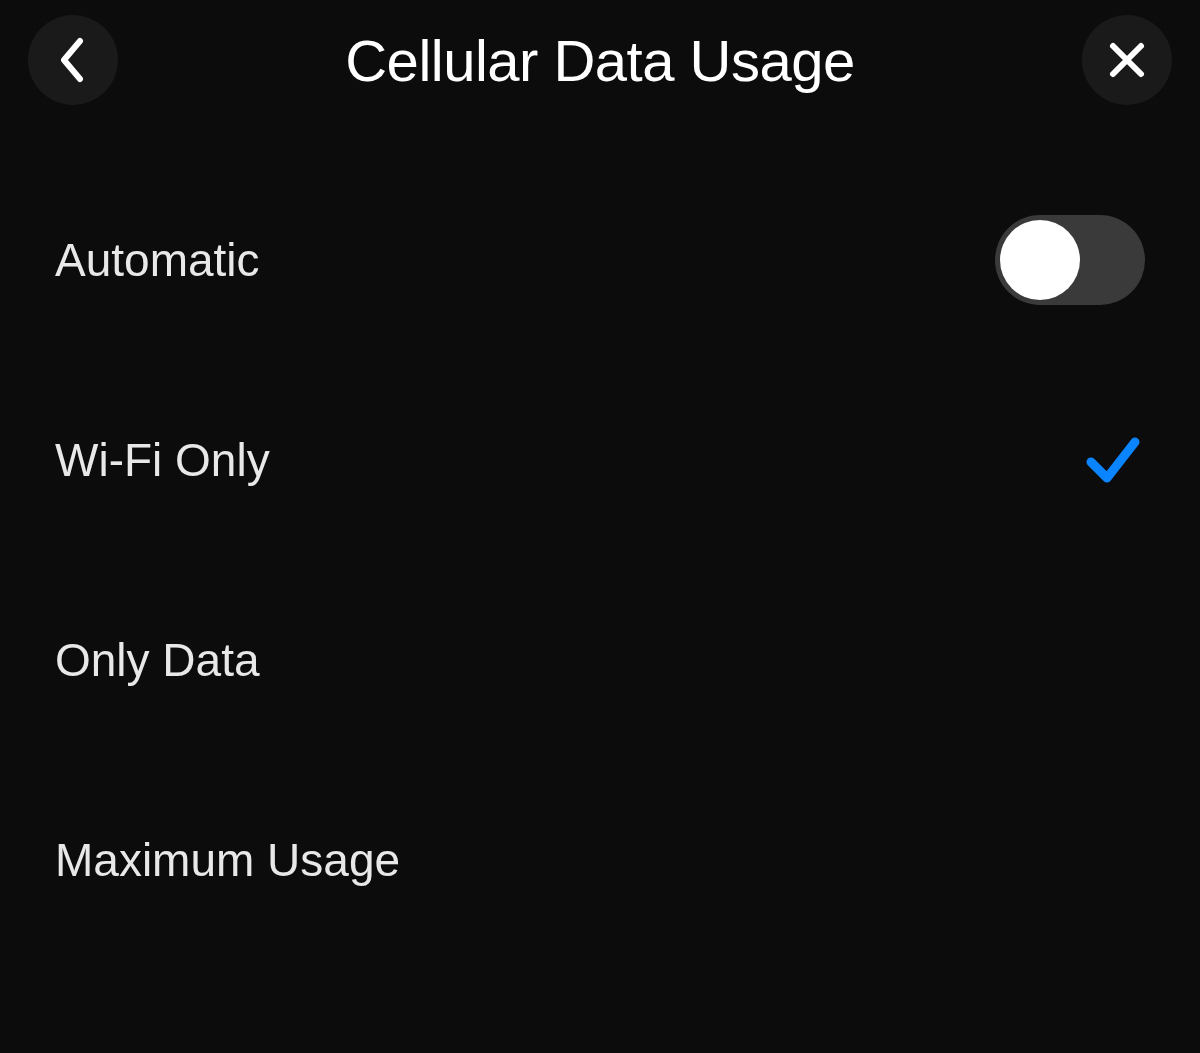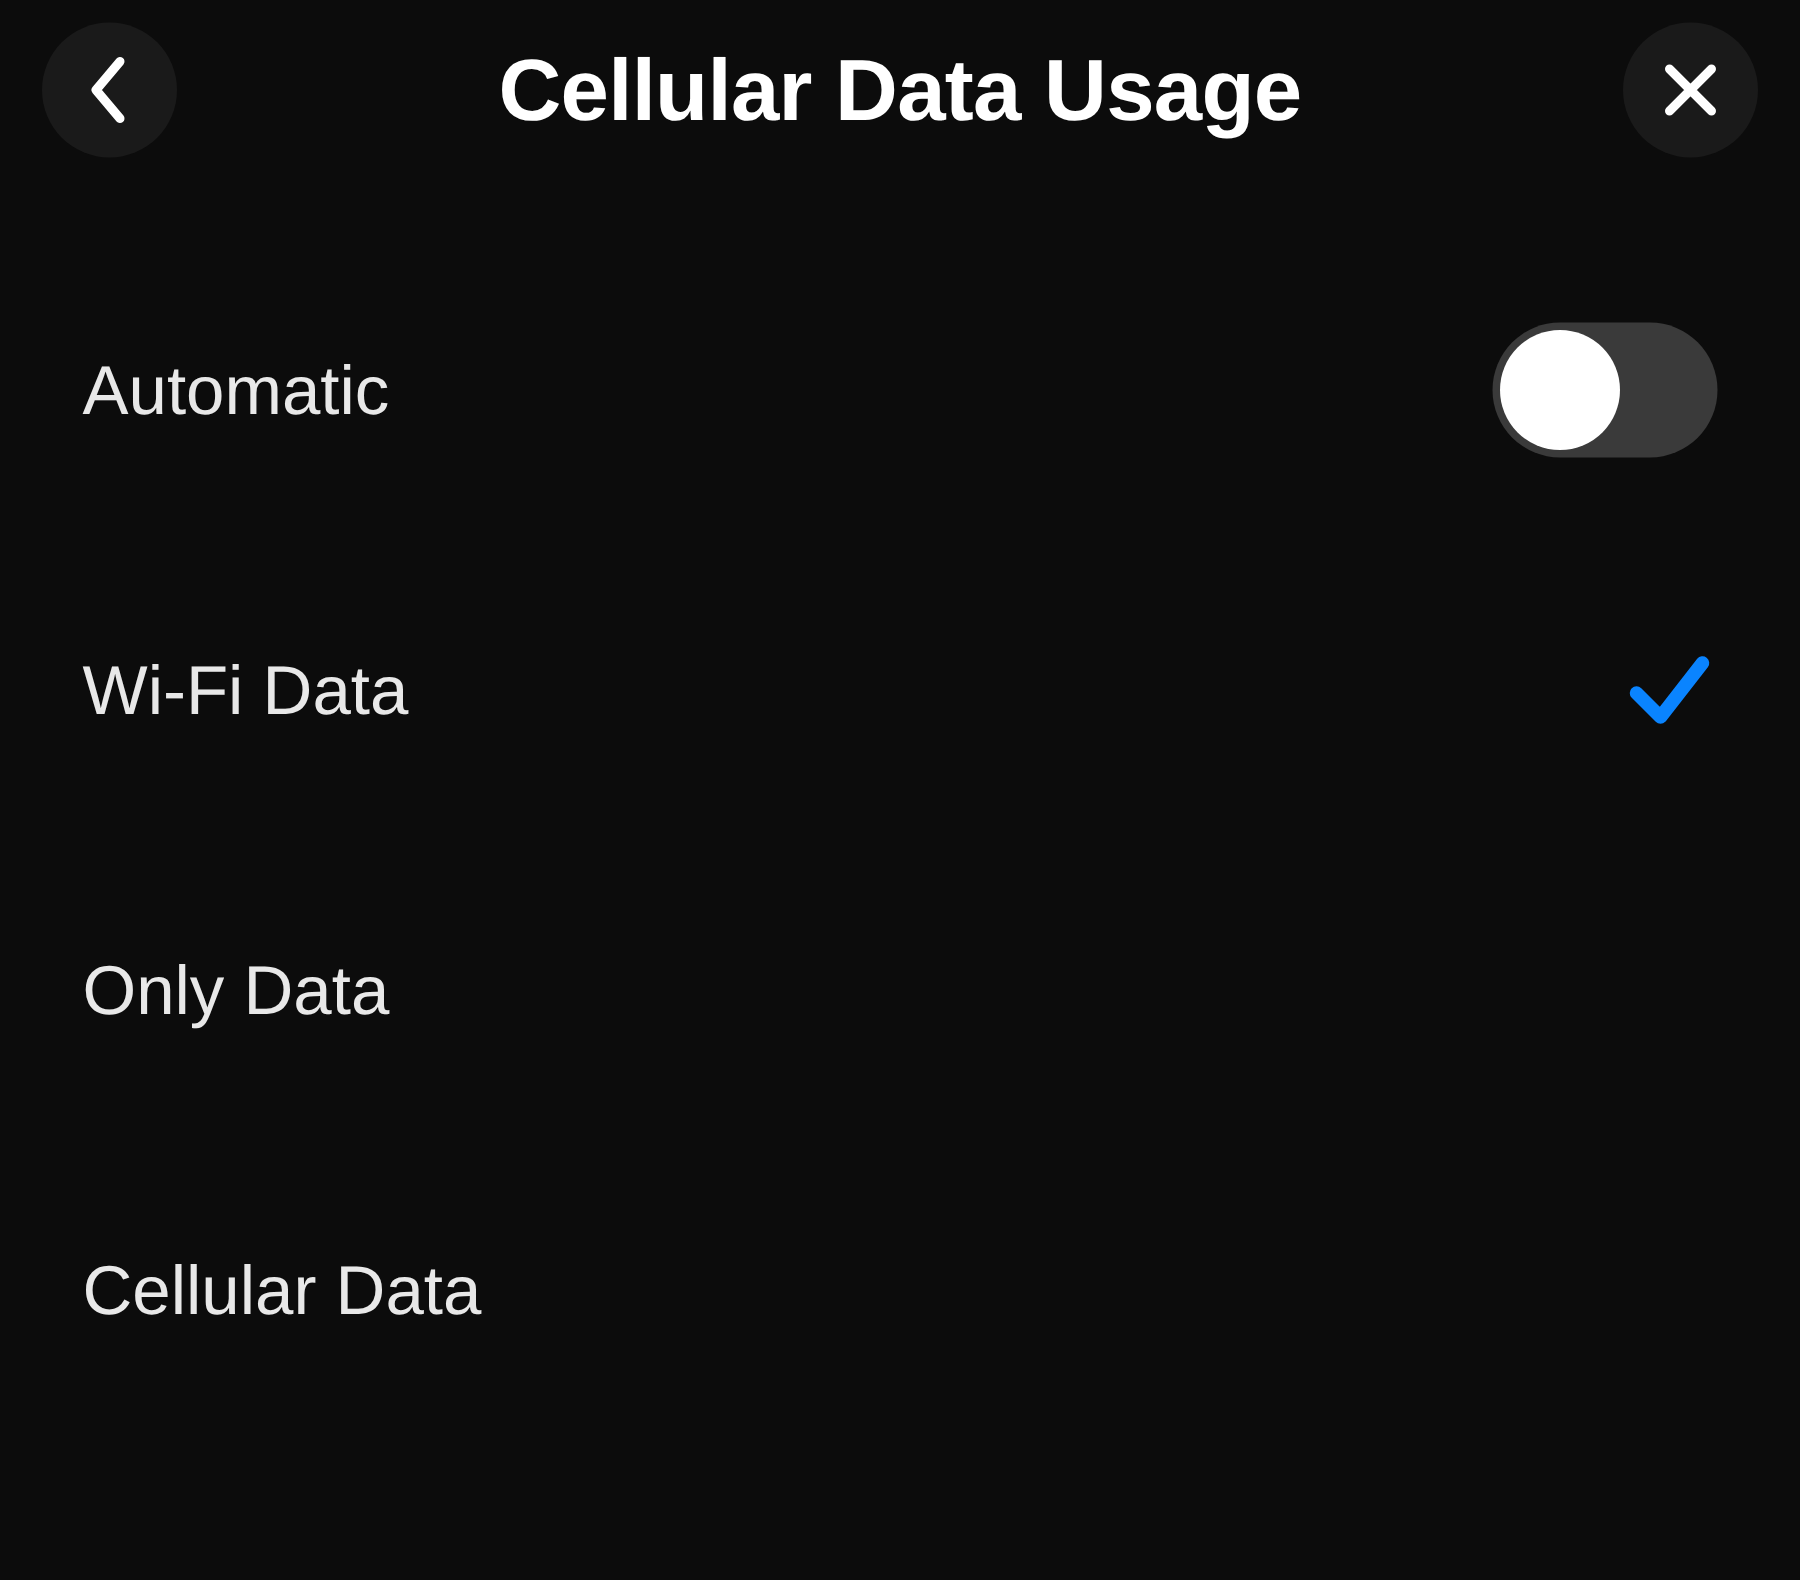--- a/index.html
+++ b/index.html
@@ -31,21 +31,21 @@
       border-radius: 50%;
       background-color: #1a1a1a;
       display: flex;
       align-items: center;
       justify-content: center;
       cursor: pointer;
     }
     
     .header-title {
       font-size: 58px;
-      font-weight: 700;
+      font-weight: 400;
       text-align: center;
       flex: 1;
       letter-spacing: -0.5px;
     }
     
     .icon-svg {
       display: block;
     }
     
     .content {
@@ -115,39 +115,39 @@
 <div class="content">
 
   <div class="row">
     <span class="row-label">Automatic</span>
     <div class="toggle">
       <div class="toggle-knob"></div>
     </div>
   </div>
 
   <div class="row">
-    <span class="row-label">Wi-Fi Data</span>
+    <span class="row-label">Wi-Fi Only</span>
     <div class="checkmark">
       <svg class="icon-svg" width="64" height="64" viewBox="0 0 64 64" fill="none">
         <path d="M10 34 L26 50 L54 14" stroke="#0a84ff" stroke-width="9" stroke-linecap="round" stroke-linejoin="round"></path>
       </svg>
     </div>
   </div>
 
   <div class="row">
     <span class="row-label">Only Data</span>
     <div class="checkmark hidden">
       <svg class="icon-svg" width="64" height="64" viewBox="0 0 64 64" fill="none">
         <path d="M10 34 L26 50 L54 14" stroke="#0a84ff" stroke-width="9" stroke-linecap="round" stroke-linejoin="round"></path>
       </svg>
     </div>
   </div>
 
   <div class="row">
-    <span class="row-label">Cellular Data</span>
+    <span class="row-label">Maximum Usage</span>
     <div class="checkmark hidden">
       <svg class="icon-svg" width="64" height="64" viewBox="0 0 64 64" fill="none">
         <path d="M10 34 L26 50 L54 14" stroke="#0a84ff" stroke-width="9" stroke-linecap="round" stroke-linejoin="round"></path>
       </svg>
     </div>
   </div>
 
 </div>
 
 </body></html>

